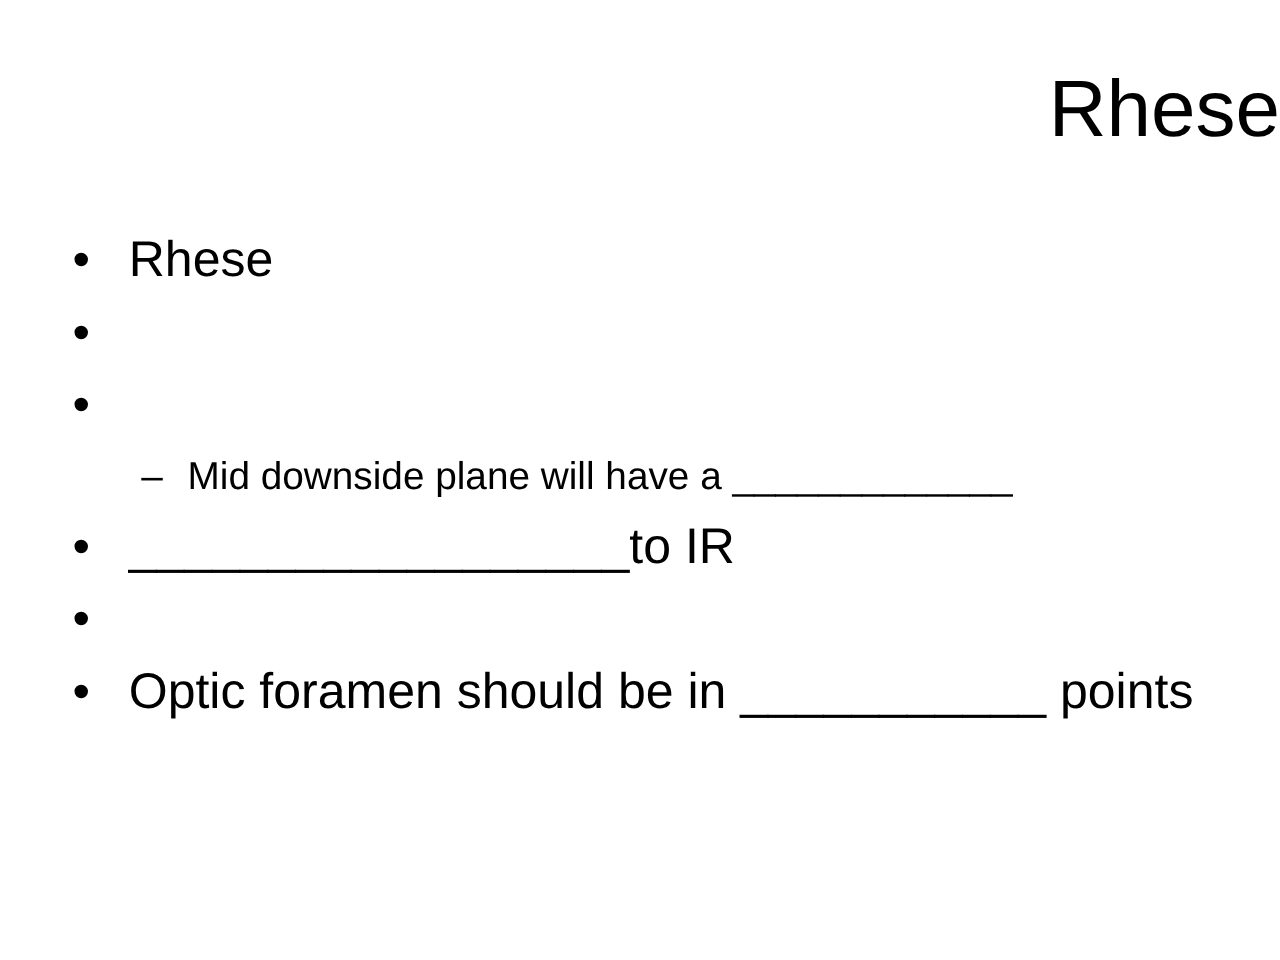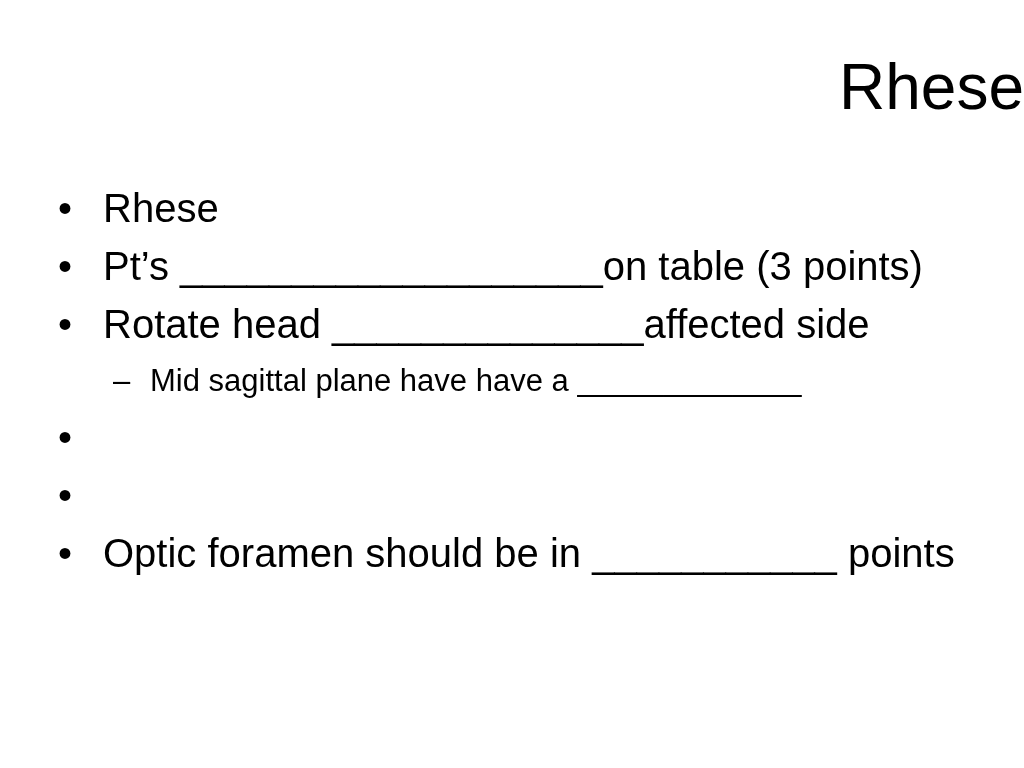--- a/index.html
+++ b/index.html
@@ -77,35 +77,34 @@
 
   <div class="content">
 
     <div class="bullet-row l1">
       <span class="marker">•</span>
       <span class="bullet-text">Rhese</span>
     </div>
 
     <div class="bullet-row l1">
       <span class="marker">•</span>
-      <span class="bullet-text">Pt’s ___________________on table (3 points)</span>
     </div>
 
     <div class="bullet-row l1">
       <span class="marker">•</span>
-      <span class="bullet-text">Rotate head ______________affected side</span>
     </div>
 
     <div class="bullet-row l2">
       <span class="marker">–</span>
-      <span class="bullet-text">Mid sagittal plane have have a _____________</span>
+      <span class="bullet-text">Mid downside plane will have a _____________</span>
     </div>
 
     <div class="bullet-row l1">
       <span class="marker">•</span>
+      <span class="bullet-text">__________________to IR</span>
     </div>
 
     <div class="bullet-row l1">
       <span class="marker">•</span>
     </div>
 
     <div class="bullet-row l1">
       <span class="marker">•</span>
       <span class="bullet-text">Optic foramen should be in ___________ points</span>
     </div>

